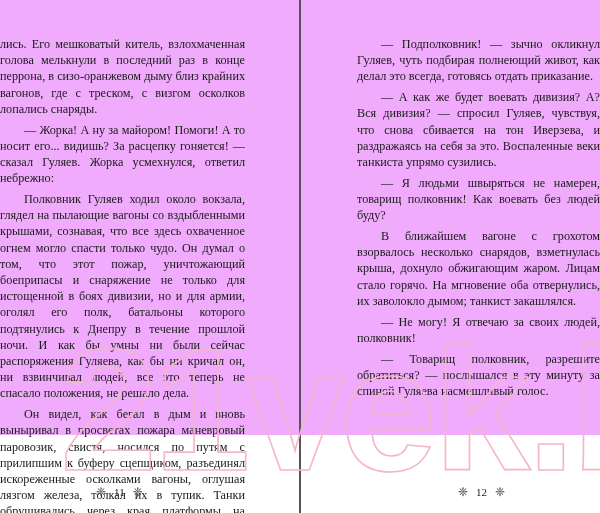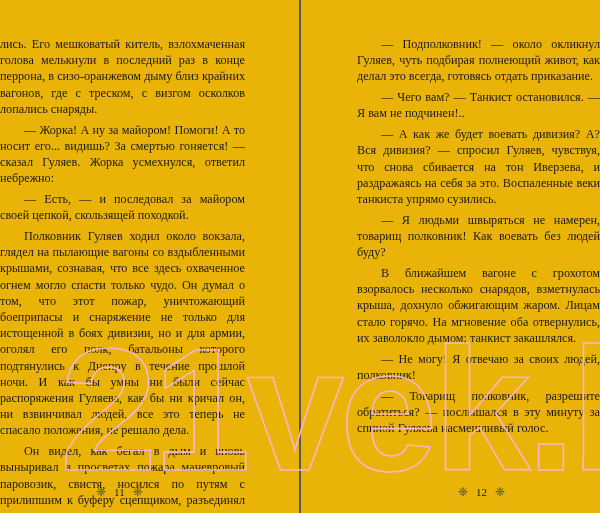--- a/index.html
+++ b/index.html
@@ -1,18 +1,18 @@
 <!DOCTYPE html>
 <html><head>
   <meta charset="utf-8">
   <style>
     * { margin: 0; padding: 0; box-sizing: border-box; }
     html, body { width: 600px; height: 513px; overflow: hidden; background: #ffffff; }
     body { position: relative; font-family: "Liberation Serif", "DejaVu Serif", serif; color: #1a1a1a; }
-    .spread { position: absolute; left: 0; top: 0; width: 600px; height: 513px; background: #eab308; }
+    .spread { position: absolute; left: 0; top: 0; width: 600px; height: 435px; background: #f0abfc; }
     .divider { position: absolute; left: 299px; top: 0; width: 2px; height: 513px; background: #555; }
     .page { position: absolute; top: 36px; }
     .page.left { left: 0; width: 245px; }
     .page.right { left: 357px; width: 243px; }
     .para {
       font-size: 12.2px;
       line-height: 16.2px;
       text-align: justify;
       hyphens: manual;
       margin-bottom: 4.6px;
@@ -39,32 +39,30 @@
       pointer-events: none;
     }
   </style>
 </head>
 <body>
 
 <div class="spread">
 
   <div class="page left">
     <p class="para">лись. Его мешковатый китель, взлохмаченная голова мелькнули в последний раз в конце перрона, в сизо-оранжевом дыму близ крайних вагонов, где с треском, с визгом осколков лопались снаряды.</p>
-    <p class="para indent">— Жорка! А ну за майором! Помоги! А то носит его... видишь? За смертью гоняется! — сказал Гуляев. Жорка усмехнулся, ответил небрежно:</p>
-    <p class="para indent">— Есть, — и последовал за майором своей цепкой, скользящей походкой.</p>
+    <p class="para indent">— Жорка! А ну за майором! Помоги! А то носит его... видишь? За расцепку гоняется! — сказал Гуляев. Жорка усмехнулся, ответил небрежно:</p>
     <p class="para indent">Полковник Гуляев ходил около вокзала, глядел на пылающие вагоны со вздыбленными крышами, сознавая, что все здесь охваченное огнем могло спасти только чудо. Он думал о том, что этот пожар, уничтожающий боеприпасы и снаряжение не только для истощенной в боях дивизии, но и для армии, оголял его полк, батальоны которого подтянулись к Днепру в течение прошлой ночи. И как бы умны ни были сейчас распоряжения Гуляева, как бы ни кричал он, ни взвинчивал людей, все это теперь не спасало положения, не решало дела.</p>
     <p class="para indent">Он видел, как бегал в дым и вновь выныривал в просветах пожара маневровый паровозик, свистя, носился по путям с прилипшим к буферу сцепщиком, разъединял искореженные осколками вагоны, оглушая лязгом железа, толкал их в тупик. Танки обрушивались через края платформы на бревна, скатывались на землю; недовольно ревя, будто обожженные звери, уползали к лесу за станционным зданием.</p>
 
   </div>
 
   <div class="divider"></div>
 
   <div class="page right">
-    <p class="para indent">— Подполковник! — около окликнул Гуляев, чуть подбирая полнеющий живот, как делал это всегда, готовясь отдать приказание.</p>
-    <p class="para indent">— Чего вам? — Танкист остановился. — Я вам не подчинен!..</p>
+    <p class="para indent">— Подполковник! — зычно окликнул Гуляев, чуть подбирая полнеющий живот, как делал это всегда, готовясь отдать приказание.</p>
     <p class="para indent">— А как же будет воевать дивизия? А? Вся дивизия? — спросил Гуляев, чувствуя, что снова сбивается на тон Иверзева, и раздражаясь на себя за это. Воспаленные веки танкиста упрямо сузились.</p>
     <p class="para indent">— Я людьми швыряться не намерен, товарищ полковник! Как воевать без людей буду?</p>
     <p class="para indent">В ближайшем вагоне с грохотом взорвалось несколько снарядов, взметнулась крыша, дохнуло обжигающим жаром. Лицам стало горячо. На мгновение оба отвернулись, их заволокло дымом; танкист закашлялся.</p>
     <p class="para indent">— Не могу! Я отвечаю за своих людей, полковник!</p>
     <p class="para indent">— Товарищ полковник, разрешите обратиться? — послышался в эту минуту за спиной Гуляева насмешливый голос.</p>
 
   </div>
 
   <div class="folio left">
     <span class="orn">❈</span>

